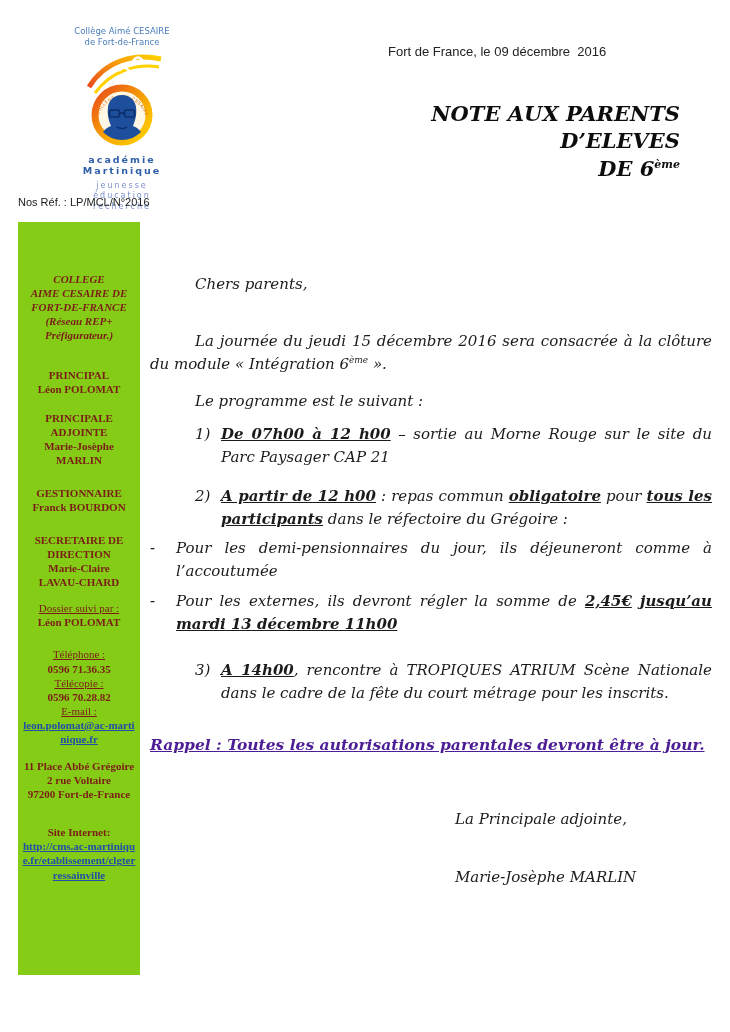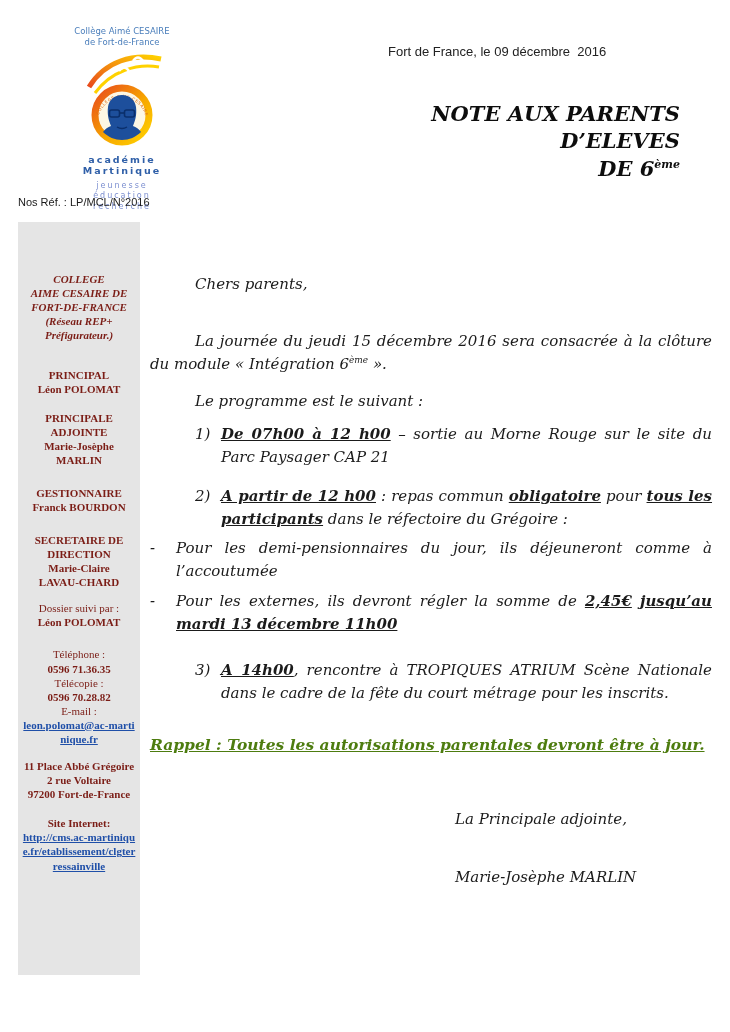--- a/index.html
+++ b/index.html
@@ -34,52 +34,52 @@
     font-style:italic;font-weight:bold;font-size:21px;line-height:1.3;color:#0d0d0d;
   }
   .doc-title sup{font-size:11px;}
   .reference{
     position:absolute;left:18px;top:196px;
     font-family:"Liberation Sans",sans-serif;font-size:11px;color:#1a1a1a;
   }
   
   .sidebar{
     position:absolute;left:18px;top:222px;width:122px;height:753px;
-    background:#e5e5e5;box-sizing:border-box;padding:50px 3px 0 3px;
+    background:#84cc16;box-sizing:border-box;padding:50px 3px 0 3px;
     text-align:center;color:#7b1d16;
     font-family:"Liberation Serif",serif;font-size:11px;font-weight:bold;
     line-height:1.28;
   }
   .sb-block{margin:0;}
   .sb-italic{font-style:italic;}
-  .sb-normal{font-weight:normal;}
+  .sb-normal{font-weight:normal;text-decoration:underline;}
   .sb-link{
     color:#1f4fa8;font-weight:bold;text-decoration:underline;
     word-break:break-all;cursor:pointer;
   }
   .mt26{margin-top:26px;} .mt14{margin-top:14px;} .mt19{margin-top:19px;}
   .mt12{margin-top:12px;} .mt18{margin-top:18px;} .mt13{margin-top:13px;}
-  .mt15{margin-top:15px;}
+  .mt15{margin-top:24px;}
   
   .letter{position:absolute;left:150px;top:0;width:562px;height:1032px;}
   .letter > div{position:absolute;width:562px;}
   .body-text{
     font-style:italic;font-size:15px;line-height:1.53;color:#1b1b1b;
     text-align:justify;
   }
   .indent{text-indent:45px;}
   .bu{font-weight:bold;text-decoration:underline;}
   .sup{font-size:9px;}
   .lrow{display:flex;}
   .lrow .num{flex:0 0 26px;}
   .lrow .btxt{flex:1;text-align:justify;}
   .ml45{margin-left:45px;width:517px !important;}
   .rappel{
     font-style:italic;font-weight:bold;font-size:15.5px;
-    text-decoration:underline;color:#4d7c0f;
+    text-decoration:underline;color:#4c1d95;
   }
   .sig{font-style:italic;font-size:15px;}
   .pos-salutation{top:273px;}
   .pos-p1{top:330px;}
   .pos-p2{top:390px;}
   .pos-item1{top:423px;}
   .pos-item2{top:485px;}
   .pos-bullet1{top:537px;}
   .pos-bullet2{top:590px;}
   .pos-item3{top:659px;}

